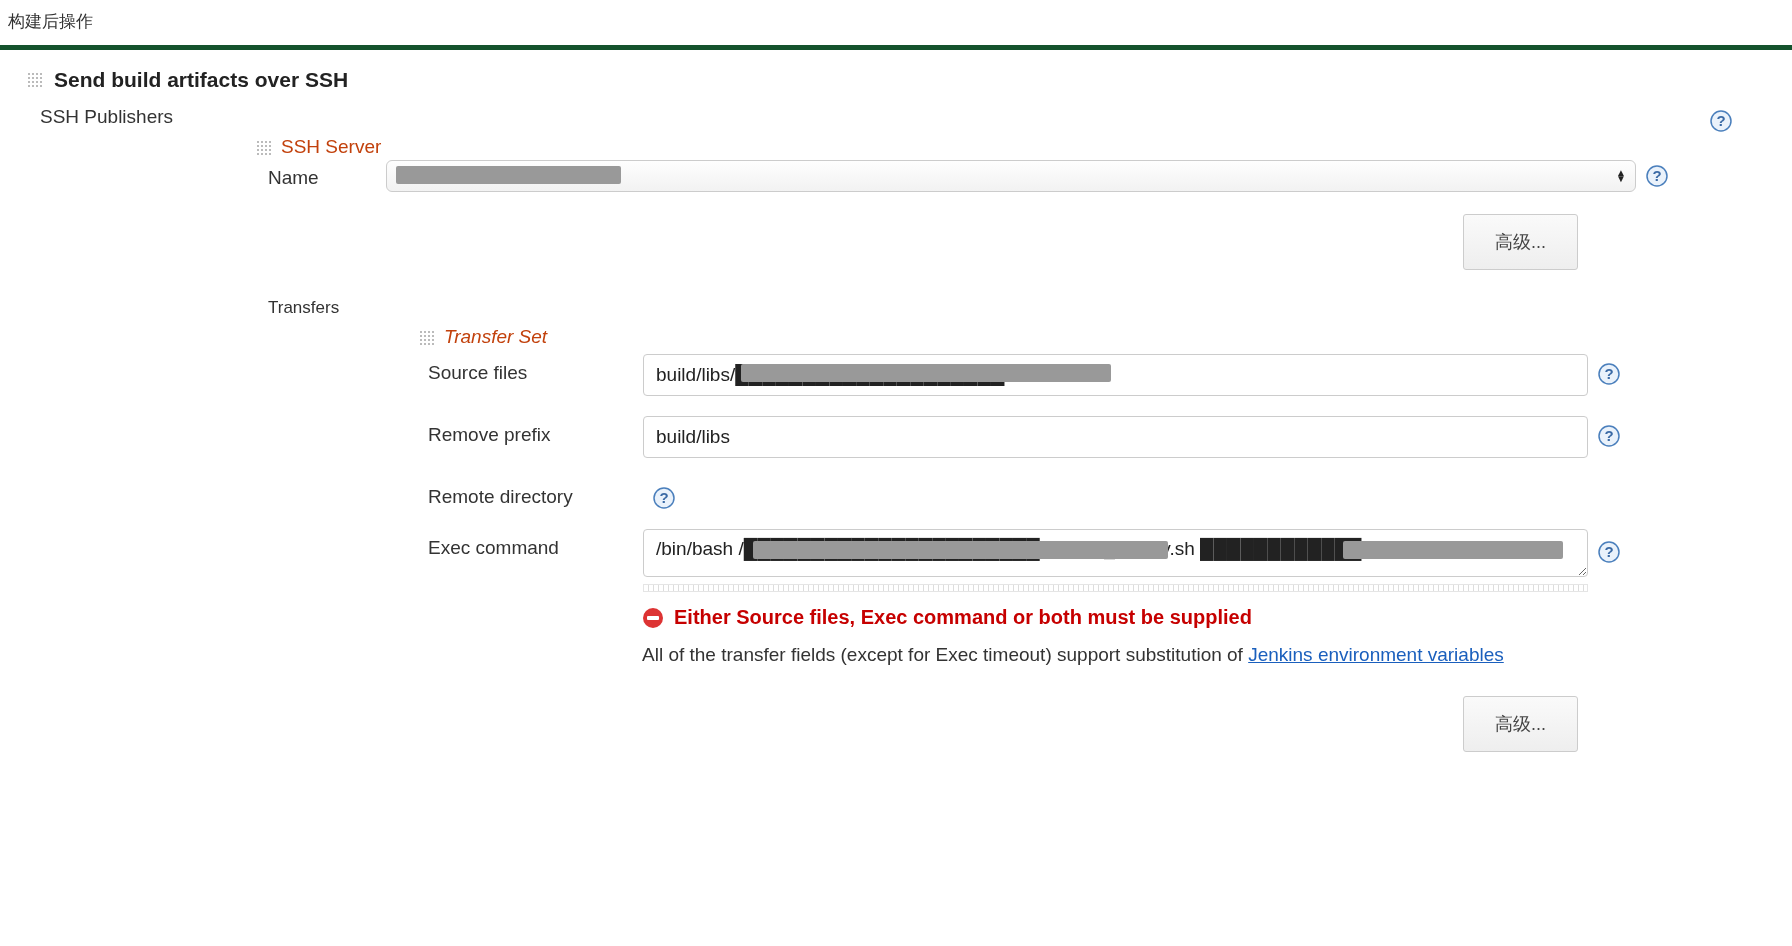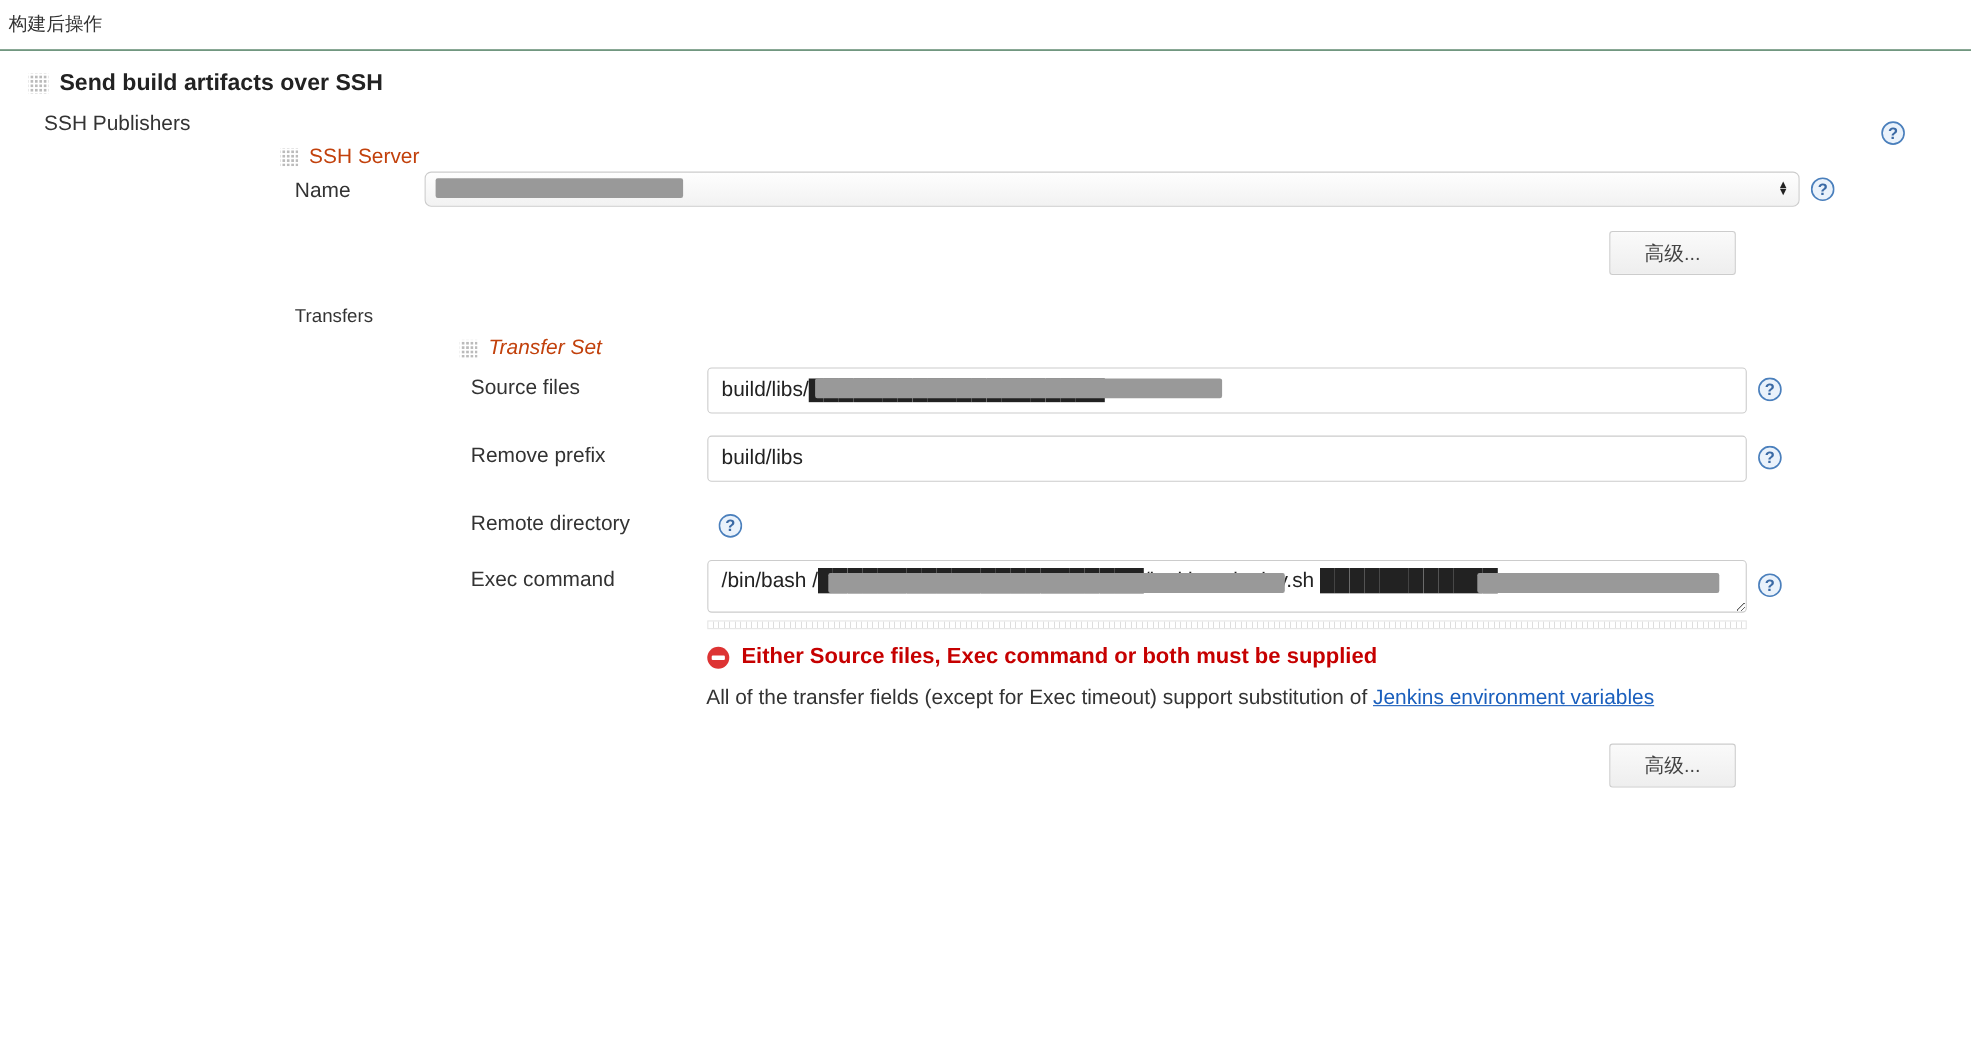--- a/index.html
+++ b/index.html
@@ -15,21 +15,21 @@
       width: 1792px;
     }
     .page-wrapper {
       padding: 0 0 40px 0;
     }
     .section-header {
       font-size: 17px;
       font-weight: normal;
       color: #333;
       padding: 10px 0 12px 8px;
-      border-bottom: 1px solid #14532d;
+      border-bottom: 5px solid #14532d;
       margin-bottom: 18px;
     }
     .block-row {
       display: flex;
       align-items: center;
       margin-left: 26px;
       margin-bottom: 14px;
     }
     .drag-handle {
       width: 18px;
@@ -123,21 +123,21 @@
     }
     .adv-row {
       display: flex;
       justify-content: flex-end;
       margin-right: 214px;
       margin-top: 22px;
       margin-bottom: 28px;
     }
     .adv-btn {
       min-width: 115px;
-      height: 40px;
+      height: 56px;
       background: linear-gradient(#fafafa, #eee);
       border: 1px solid #ccc;
       border-radius: 3px;
       font-size: 18px;
       color: #444;
       padding: 0 22px;
       cursor: pointer;
     }
     .transfers-label {
       font-size: 17px;

